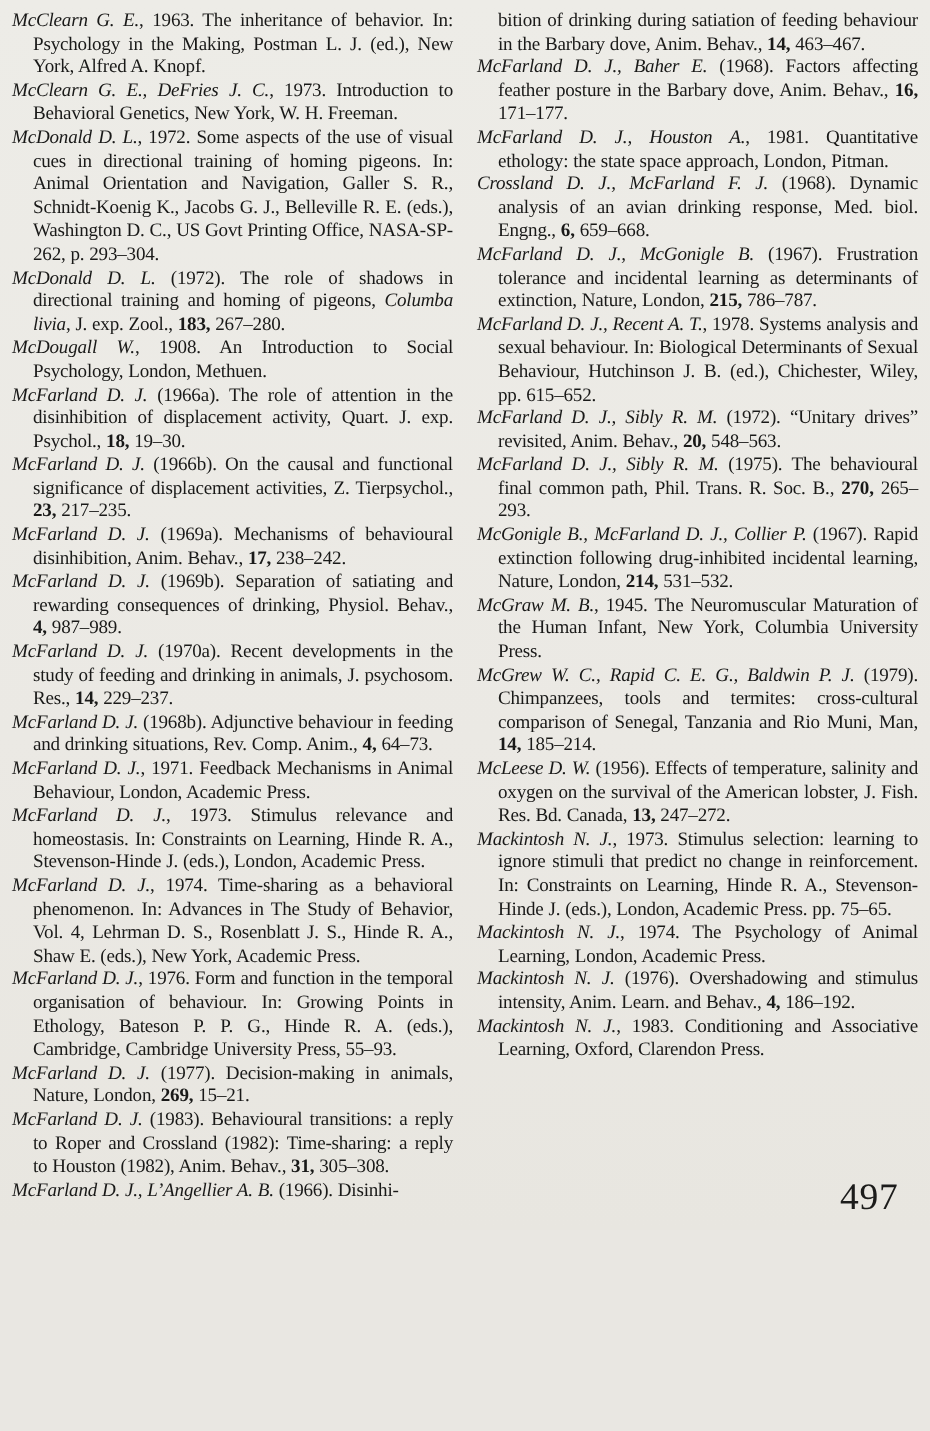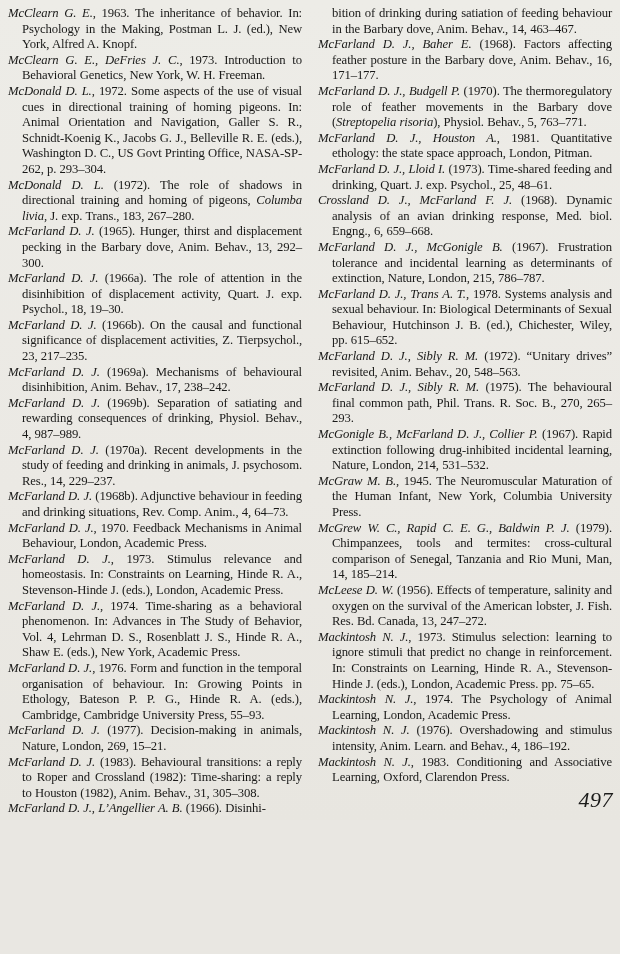--- a/index.html
+++ b/index.html
@@ -39,65 +39,62 @@
     padding-left: 14px;
     text-indent: -14px;
     letter-spacing: -0.12px;
     word-spacing: 0.2px;
     hyphens: auto;
   }
   .ref.cont {
     text-indent: 0;
   }
   .ref .i { font-style: italic; }
-  .ref .b { font-weight: normal; }
+  .ref .b { font-weight: bold; }
   .page-number {
     position: absolute;
-    right: 7px;
+    right: 21px;
     bottom: 7px;
-    font-size: 22px;
+    font-size: 25px;
     letter-spacing: 0.5px;
     color: #1c1c1b;
-    font-style: italic;
   }
 </style>
 </head>
 <body>
 
 <div class="page">
   <div class="columns">
     <div class="col" id="col-left">
         <p class="ref"><span class="i">McClearn G. E.</span><span>, 1963. The inheritance of behavior. In: Psychology in the Making, Postman L. J. (ed.), New York, Alfred A. Knopf.</span></p>
         <p class="ref"><span class="i">McClearn G. E., DeFries J. C.</span><span>, 1973. Introduction to Behavioral Genetics, New York, W. H. Freeman.</span></p>
         <p class="ref"><span class="i">McDonald D. L.</span><span>, 1972. Some aspects of the use of visual cues in directional training of homing pigeons. In: Animal Orientation and Navigation, Galler S. R., Schnidt-Koenig K., Jacobs G. J., Belleville R. E. (eds.), Washington D. C., US Govt Printing Office, NASA-SP-262, p. 293–304.</span></p>
-        <p class="ref"><span class="i">McDonald D. L.</span><span> (1972). The role of shadows in directional training and homing of pigeons, </span><span class="i">Columba livia</span><span>, J. exp. Trans., </span><span class="b">183,</span><span> 267–280.</span></p>
-        <p class="ref"><span class="i">McFarland D. J.</span><span> (1965). Hunger, thirst and displacement pecking in the Barbary dove, Anim. Behav., </span><span class="b">13,</span><span> 292–300.</span></p>
+        <p class="ref"><span class="i">McDonald D. L.</span><span> (1972). The role of shadows in directional training and homing of pigeons, </span><span class="i">Columba livia</span><span>, J. exp. Zool., </span><span class="b">183,</span><span> 267–280.</span></p>
+        <p class="ref"><span class="i">McDougall W.</span><span>, 1908. An Introduction to Social Psychology, London, Methuen.</span></p>
         <p class="ref"><span class="i">McFarland D. J.</span><span> (1966a). The role of attention in the disinhibition of displacement activity, Quart. J. exp. Psychol., </span><span class="b">18,</span><span> 19–30.</span></p>
         <p class="ref"><span class="i">McFarland D. J.</span><span> (1966b). On the causal and functional significance of displacement activities, Z. Tierpsychol., </span><span class="b">23,</span><span> 217–235.</span></p>
         <p class="ref"><span class="i">McFarland D. J.</span><span> (1969a). Mechanisms of behavioural disinhibition, Anim. Behav., </span><span class="b">17,</span><span> 238–242.</span></p>
         <p class="ref"><span class="i">McFarland D. J.</span><span> (1969b). Separation of satiating and rewarding consequences of drinking, Physiol. Behav., </span><span class="b">4,</span><span> 987–989.</span></p>
         <p class="ref"><span class="i">McFarland D. J.</span><span> (1970a). Recent developments in the study of feeding and drinking in animals, J. psychosom. Res., </span><span class="b">14,</span><span> 229–237.</span></p>
         <p class="ref"><span class="i">McFarland D. J.</span><span> (1968b). Adjunctive behaviour in feeding and drinking situations, Rev. Comp. Anim., </span><span class="b">4,</span><span> 64–73.</span></p>
-        <p class="ref"><span class="i">McFarland D. J.</span><span>, 1970. Feedback Mechanisms in Animal Behaviour, London, Academic Press.</span></p>
+        <p class="ref"><span class="i">McFarland D. J.</span><span>, 1971. Feedback Mechanisms in Animal Behaviour, London, Academic Press.</span></p>
         <p class="ref"><span class="i">McFarland D. J.</span><span>, 1973. Stimulus relevance and homeostasis. In: Constraints on Learning, Hinde R. A., Stevenson-Hinde J. (eds.), London, Academic Press.</span></p>
         <p class="ref"><span class="i">McFarland D. J.</span><span>, 1974. Time-sharing as a behavioral phenomenon. In: Advances in The Study of Behavior, Vol. 4, Lehrman D. S., Rosenblatt J. S., Hinde R. A., Shaw E. (eds.), New York, Academic Press.</span></p>
         <p class="ref"><span class="i">McFarland D. J.</span><span>, 1976. Form and function in the temporal organisation of behaviour. In: Growing Points in Ethology, Bateson P. P. G., Hinde R. A. (eds.), Cambridge, Cambridge University Press, 55–93.</span></p>
         <p class="ref"><span class="i">McFarland D. J.</span><span> (1977). Decision-making in animals, Nature, London, </span><span class="b">269,</span><span> 15–21.</span></p>
         <p class="ref"><span class="i">McFarland D. J.</span><span> (1983). Behavioural transitions: a reply to Roper and Crossland (1982): Time-sharing: a reply to Houston (1982), Anim. Behav., </span><span class="b">31,</span><span> 305–308.</span></p>
         <p class="ref"><span class="i">McFarland D. J., L’Angellier A. B.</span><span> (1966). Disinhi-</span></p>
       </div>
     <div class="col" id="col-right">
         <p class="ref cont"><span>bition of drinking during satiation of feeding behaviour in the Barbary dove, Anim. Behav., </span><span class="b">14,</span><span> 463–467.</span></p>
         <p class="ref"><span class="i">McFarland D. J., Baher E.</span><span> (1968). Factors affecting feather posture in the Barbary dove, Anim. Behav., </span><span class="b">16,</span><span> 171–177.</span></p>
-        <p class="ref"><span class="i">McFarland D. J., Budgell P.</span><span> (1970). The thermoregulatory role of feather movements in the Barbary dove (</span><span class="i">Streptopelia risoria</span><span>), Physiol. Behav., </span><span class="b">5,</span><span> 763–771.</span></p>
         <p class="ref"><span class="i">McFarland D. J., Houston A.</span><span>, 1981. Quantitative ethology: the state space approach, London, Pitman.</span></p>
-        <p class="ref"><span class="i">McFarland D. J., Lloid I.</span><span> (1973). Time-shared feeding and drinking, Quart. J. exp. Psychol., </span><span class="b">25,</span><span> 48–61.</span></p>
         <p class="ref"><span class="i">Crossland D. J., McFarland F. J.</span><span> (1968). Dynamic analysis of an avian drinking response, Med. biol. Engng., </span><span class="b">6,</span><span> 659–668.</span></p>
         <p class="ref"><span class="i">McFarland D. J., McGonigle B.</span><span> (1967). Frustration tolerance and incidental learning as determinants of extinction, Nature, London, </span><span class="b">215,</span><span> 786–787.</span></p>
-        <p class="ref"><span class="i">McFarland D. J., Trans A. T.</span><span>, 1978. Systems analysis and sexual behaviour. In: Biological Determinants of Sexual Behaviour, Hutchinson J. B. (ed.), Chichester, Wiley, pp. 615–652.</span></p>
+        <p class="ref"><span class="i">McFarland D. J., Recent A. T.</span><span>, 1978. Systems analysis and sexual behaviour. In: Biological Determinants of Sexual Behaviour, Hutchinson J. B. (ed.), Chichester, Wiley, pp. 615–652.</span></p>
         <p class="ref"><span class="i">McFarland D. J., Sibly R. M.</span><span> (1972). “Unitary drives” revisited, Anim. Behav., </span><span class="b">20,</span><span> 548–563.</span></p>
         <p class="ref"><span class="i">McFarland D. J., Sibly R. M.</span><span> (1975). The behavioural final common path, Phil. Trans. R. Soc. B., </span><span class="b">270,</span><span> 265–293.</span></p>
         <p class="ref"><span class="i">McGonigle B., McFarland D. J., Collier P.</span><span> (1967). Rapid extinction following drug-inhibited incidental learning, Nature, London, </span><span class="b">214,</span><span> 531–532.</span></p>
         <p class="ref"><span class="i">McGraw M. B.</span><span>, 1945. The Neuromuscular Maturation of the Human Infant, New York, Columbia University Press.</span></p>
         <p class="ref"><span class="i">McGrew W. C., Rapid C. E. G., Baldwin P. J.</span><span> (1979). Chimpanzees, tools and termites: cross-cultural comparison of Senegal, Tanzania and Rio Muni, Man, </span><span class="b">14,</span><span> 185–214.</span></p>
         <p class="ref"><span class="i">McLeese D. W.</span><span> (1956). Effects of temperature, salinity and oxygen on the survival of the American lobster, J. Fish. Res. Bd. Canada, </span><span class="b">13,</span><span> 247–272.</span></p>
         <p class="ref"><span class="i">Mackintosh N. J.</span><span>, 1973. Stimulus selection: learning to ignore stimuli that predict no change in reinforcement. In: Constraints on Learning, Hinde R. A., Stevenson-Hinde J. (eds.), London, Academic Press. pp. 75–65.</span></p>
         <p class="ref"><span class="i">Mackintosh N. J.</span><span>, 1974. The Psychology of Animal Learning, London, Academic Press.</span></p>
         <p class="ref"><span class="i">Mackintosh N. J.</span><span> (1976). Overshadowing and stimulus intensity, Anim. Learn. and Behav., </span><span class="b">4,</span><span> 186–192.</span></p>
         <p class="ref"><span class="i">Mackintosh N. J.</span><span>, 1983. Conditioning and Associative Learning, Oxford, Clarendon Press.</span></p>

